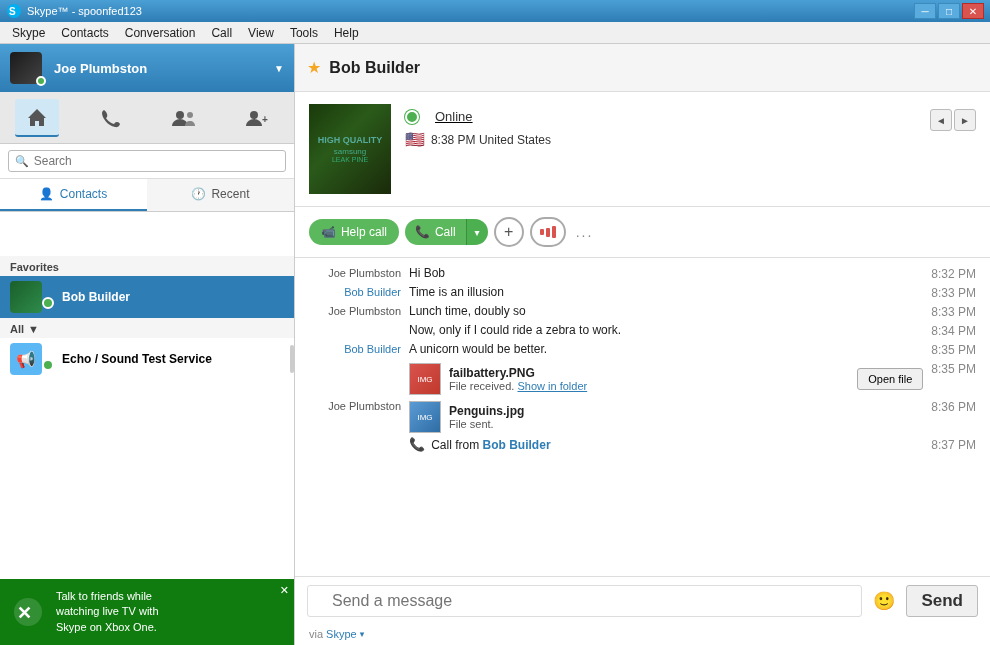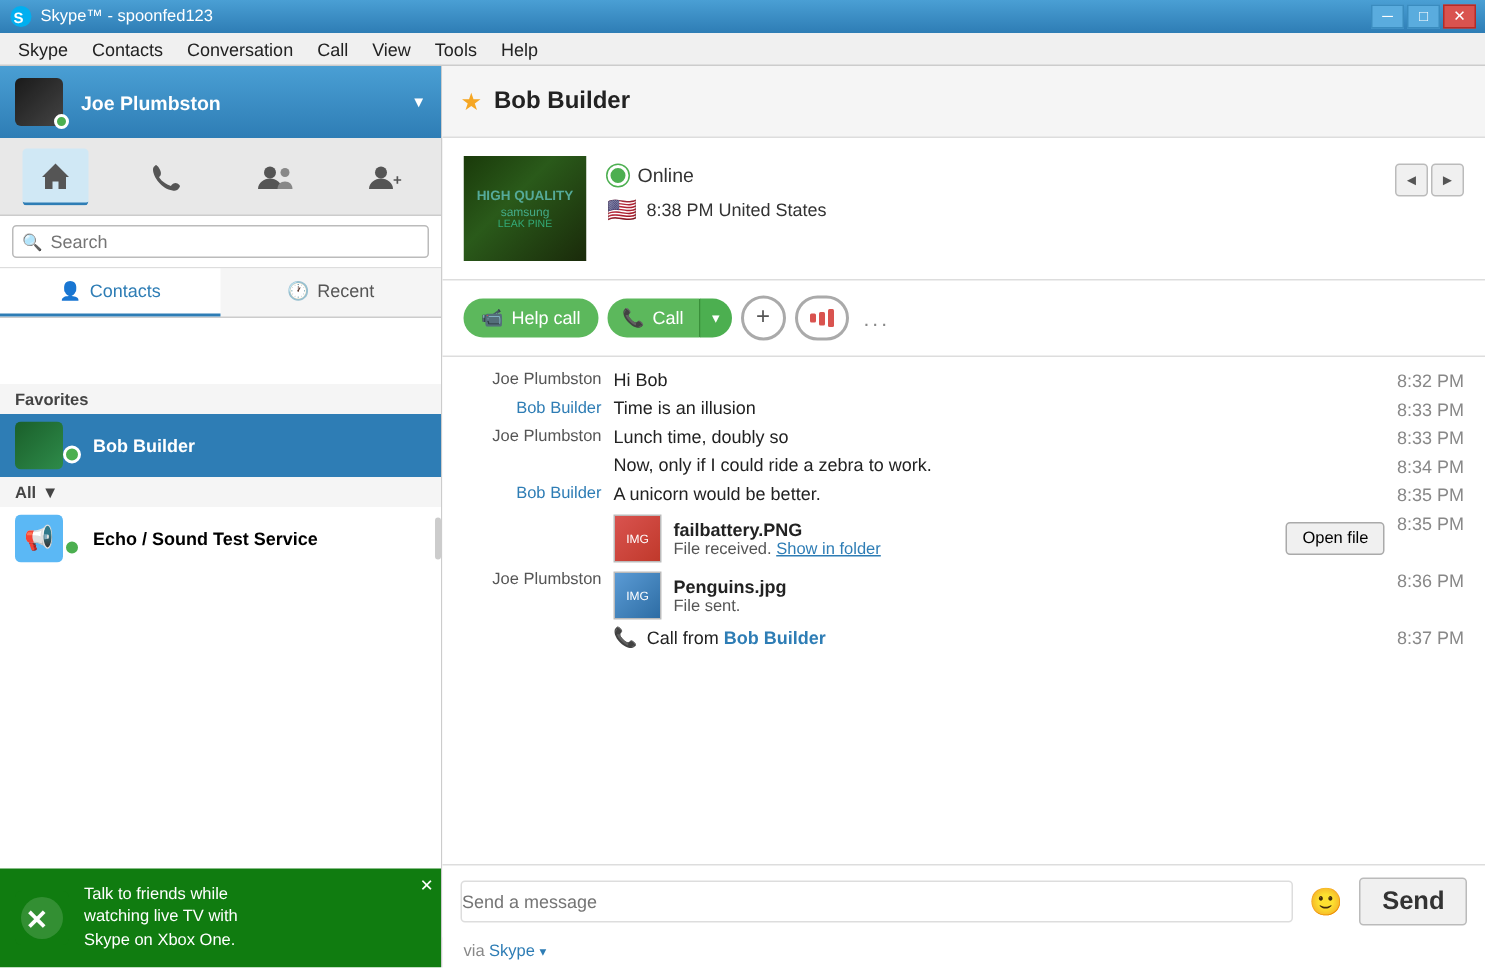--- a/index.html
+++ b/index.html
@@ -244,34 +244,34 @@
 
     
     .profile-section {
       display: flex;
       padding: 12px 14px;
       gap: 14px;
       border-bottom: 1px solid #ddd;
       align-items: flex-start;
     }
     .profile-photo {
-      width: 82px; height: 70px;
+      width: 82px; height: 90px;
       background: linear-gradient(135deg, #1a4a1a, #2d7a2d);
       flex-shrink: 0;
       overflow: hidden;
       position: relative;
     }
     .profile-photo-inner {
       width: 100%; height: 100%;
       background: linear-gradient(135deg, #1a3a0a 0%, #2a5a1a 40%, #1a2a0a 100%);
       display: flex; align-items: center; justify-content: center;
       font-size: 11px; color: #6a9;
     }
     .profile-details { flex: 1; padding-top: 5px; }
-    .status-row { display: flex; align-items: center; gap: 6px; margin-bottom: 6px; }
+    .status-row { display: flex; align-items: center; gap: 16px; margin-bottom: 6px; text-decoration: underline; }
     .status-green-dot {
       width: 14px; height: 14px;
       background: #4caf50;
       border-radius: 50%;
       border: 2px solid #fff;
       box-shadow: 0 0 0 1px #4caf50;
     }
     .status-text { font-size: 13px; color: #333; }
     .location-row { display: flex; align-items: center; gap: 6px; }
     .flag-icon { font-size: 16px; }
@@ -427,22 +427,22 @@
       padding: 8px 12px;
       display: flex;
       align-items: center;
       gap: 8px;
       background: #fff;
     }
     .msg-input {
       flex: 1;
       border: 1px solid #ddd;
       border-radius: 3px;
-      padding: 6px 0;
-      font-size: 12px;
+      padding: 6px 24px;
+      font-size: 16px;
       outline: none;
       color: #888;
     }
     .emoji-btn {
       width: 28px; height: 28px;
       cursor: pointer;
       font-size: 18px;
       color: #f5a623;
       display: flex; align-items: center; justify-content: center;
     }

